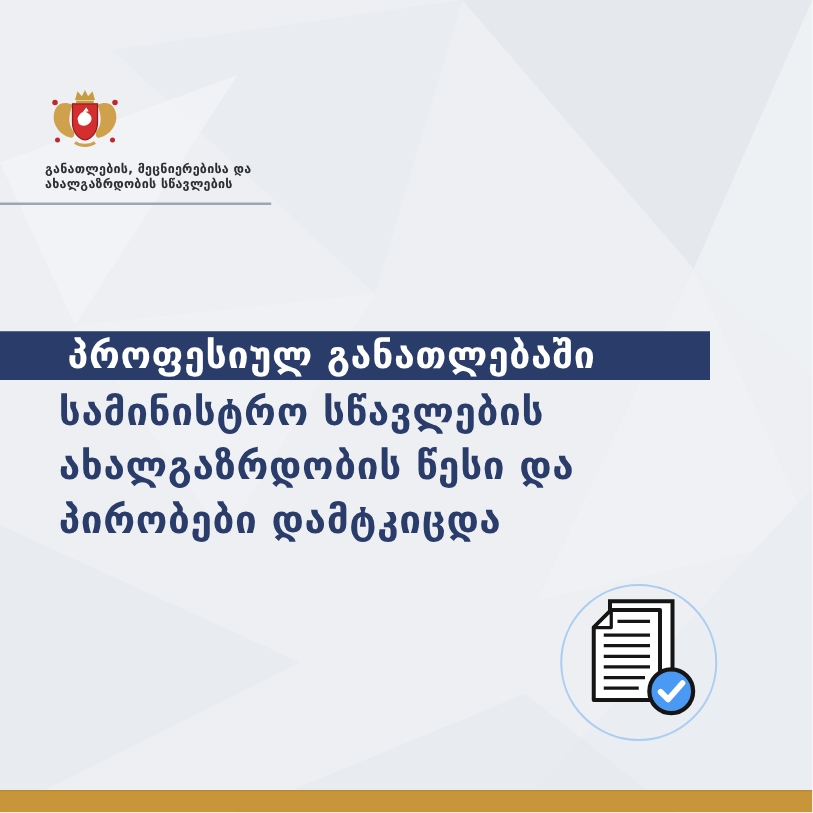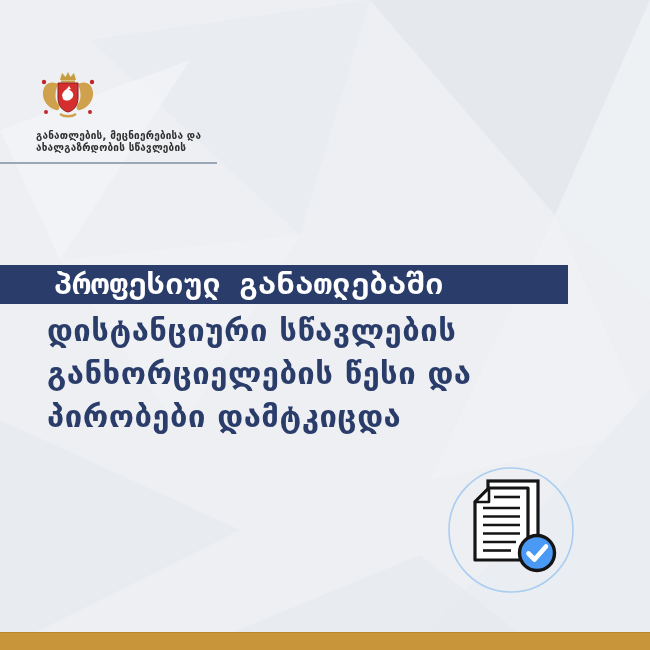--- a/index.html
+++ b/index.html
@@ -54,21 +54,20 @@
     position: absolute;
     left: 0;
     top: 265px;
     width: 568px;
     height: 39px;
     background: #2a3c6a;
     display: flex;
     align-items: center;
     padding-left: 54px;
     box-sizing: border-box;
-    font-family: Liberation Mono, monospace;
   }
   .banner span {
     color: #ffffff;
     font-size: 30px;
     font-weight: 700;
     letter-spacing: 0.5px;
     white-space: nowrap;
   }
   .headline-rest {
     position: absolute;
@@ -144,22 +143,22 @@
     </div>
   </div>
 
   <div class="divider"></div>
 
   <div class="banner">
     <span>პროფესიულ განათლებაში</span>
   </div>
 
   <div class="headline-rest">
-    <div>დისტანციური სწავლების</div>
-    <div>განხორციელების წესი და</div>
+    <div>სამინისტრო სწავლების</div>
+    <div>ახალგაზრდობის წესი და</div>
     <div>პირობები დამტკიცდა</div>
   </div>
 
   <div class="doc-icon">
     <svg viewBox="0 0 160 160" width="160" height="160" aria-hidden="true">
 
       <circle cx="80" cy="80" r="62" fill="none" stroke="#aacdf2" stroke-width="1.6"></circle>
 
       <rect x="57" y="31" width="50" height="72" fill="#ffffff" stroke="#151515" stroke-width="3.2"></rect>
 

